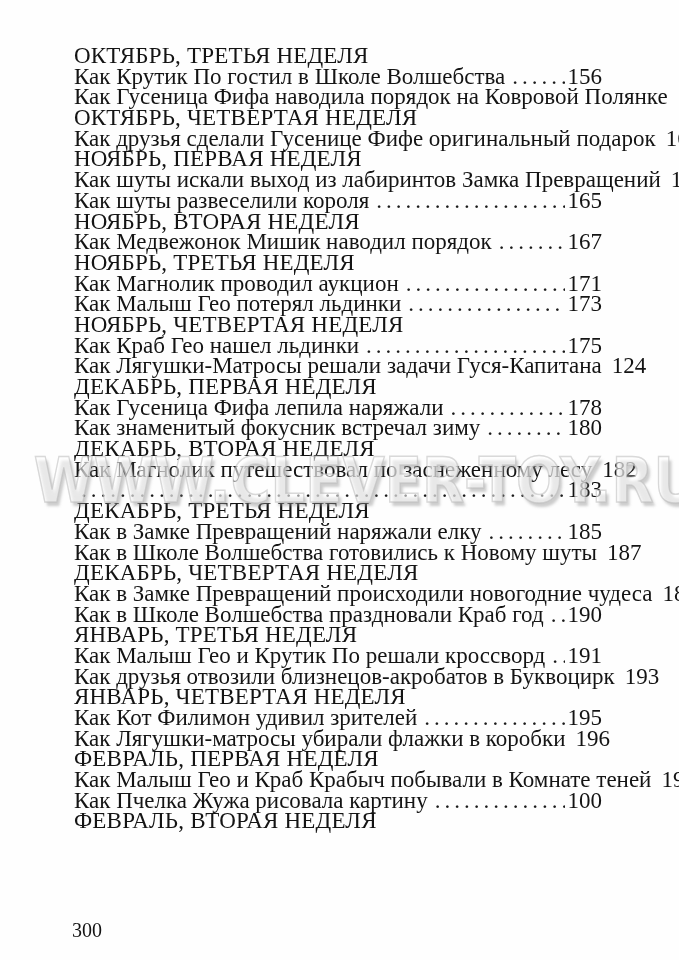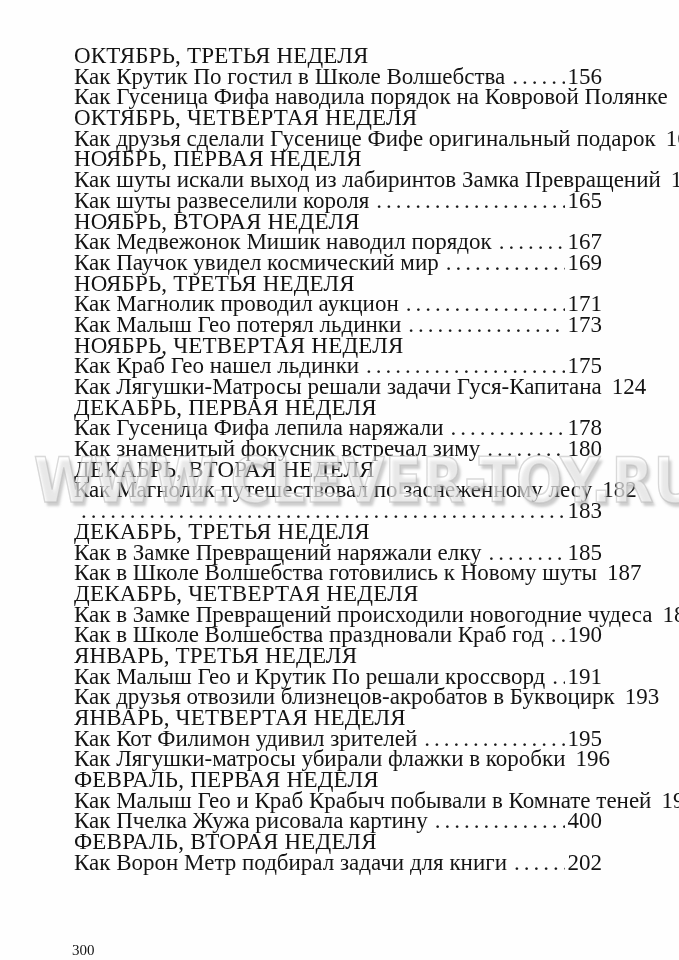--- a/index.html
+++ b/index.html
@@ -72,22 +72,22 @@
     -webkit-text-stroke: 1.5px rgba(185, 185, 185, 0.55);
     text-shadow: 3px 4px 3px rgba(145, 145, 145, 0.45);
     transform: scaleX(0.88);
     transform-origin: center;
     z-index: 2;
     pointer-events: none;
   }
   .pagenum {
     position: absolute;
     left: 72px;
-    top: 940px;
-    font-size: 15px;
+    top: 920px;
+    font-size: 20px;
     line-height: 21px;
     z-index: 1;
   }
 </style>
 </head>
 <body>
 
 <div class="scan-page">
   <div class="toc">
       <div class="line header">ОКТЯБРЬ, ТРЕТЬЯ НЕДЕЛЯ</div>
@@ -117,25 +117,20 @@
         <span class="t">Как шуты развеселили короля</span>
         <span class="leader"></span>
         <span class="pg">165</span>
       </div>
       <div class="line header">НОЯБРЬ, ВТОРАЯ НЕДЕЛЯ</div>
       <div class="line entry">
         <span class="t">Как Медвежонок Мишик наводил порядок</span>
         <span class="leader"></span>
         <span class="pg">167</span>
       </div>
-      <div class="line entry">
-        <span class="t">Как Паучок увидел космический мир</span>
-        <span class="leader"></span>
-        <span class="pg">169</span>
-      </div>
       <div class="line header">НОЯБРЬ, ТРЕТЬЯ НЕДЕЛЯ</div>
       <div class="line entry">
         <span class="t">Как Магнолик проводил аукцион</span>
         <span class="leader"></span>
         <span class="pg">171</span>
       </div>
       <div class="line entry">
         <span class="t">Как Малыш Гео потерял льдинки</span>
         <span class="leader"></span>
         <span class="pg">173</span>
@@ -218,24 +213,19 @@
       </div>
       <div class="line header">ФЕВРАЛЬ, ПЕРВАЯ НЕДЕЛЯ</div>
       <div class="line entry">
         <span class="t">Как Малыш Гео и Краб Крабыч побывали в Комнате теней</span>
         <span class="leader"></span>
         <span class="pg">198</span>
       </div>
       <div class="line entry">
         <span class="t">Как Пчелка Жужа рисовала картину</span>
         <span class="leader"></span>
-        <span class="pg">400</span>
+        <span class="pg">100</span>
       </div>
       <div class="line header">ФЕВРАЛЬ, ВТОРАЯ НЕДЕЛЯ</div>
-      <div class="line entry">
-        <span class="t">Как Ворон Метр подбирал задачи для книги</span>
-        <span class="leader"></span>
-        <span class="pg">202</span>
-      </div>
     </div>
   <div class="watermark">WWW.CLEVER-TOY.RU</div>
   <div class="pagenum">300</div>
 </div>
 
 </body></html>

